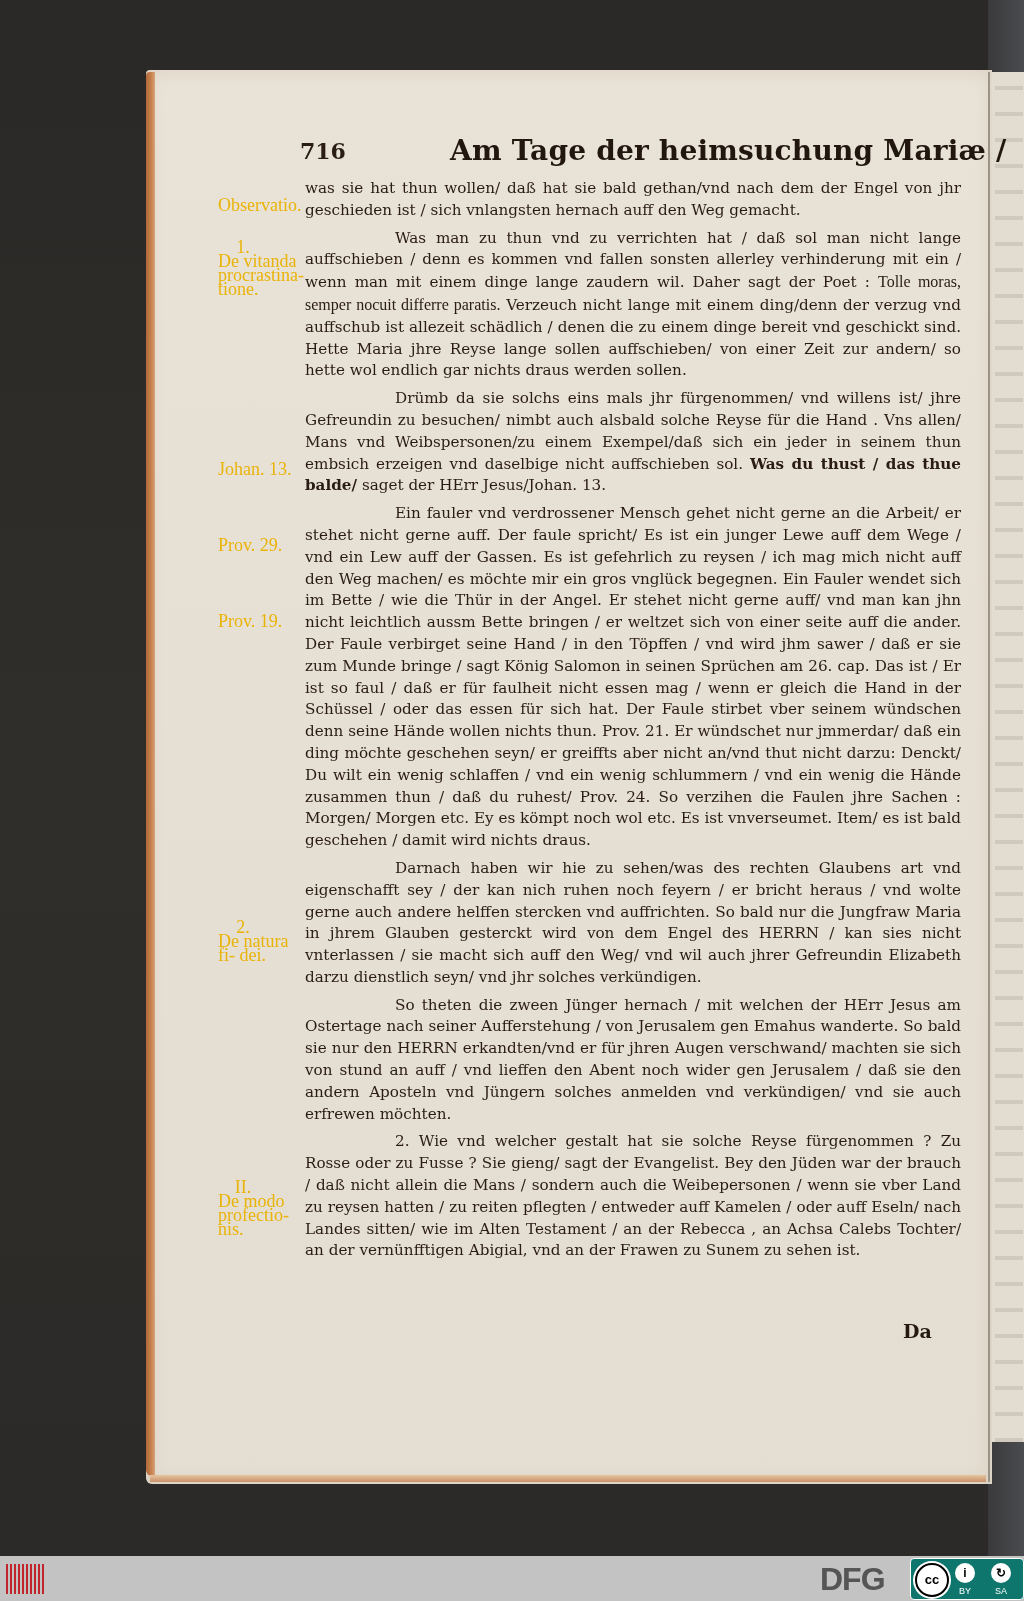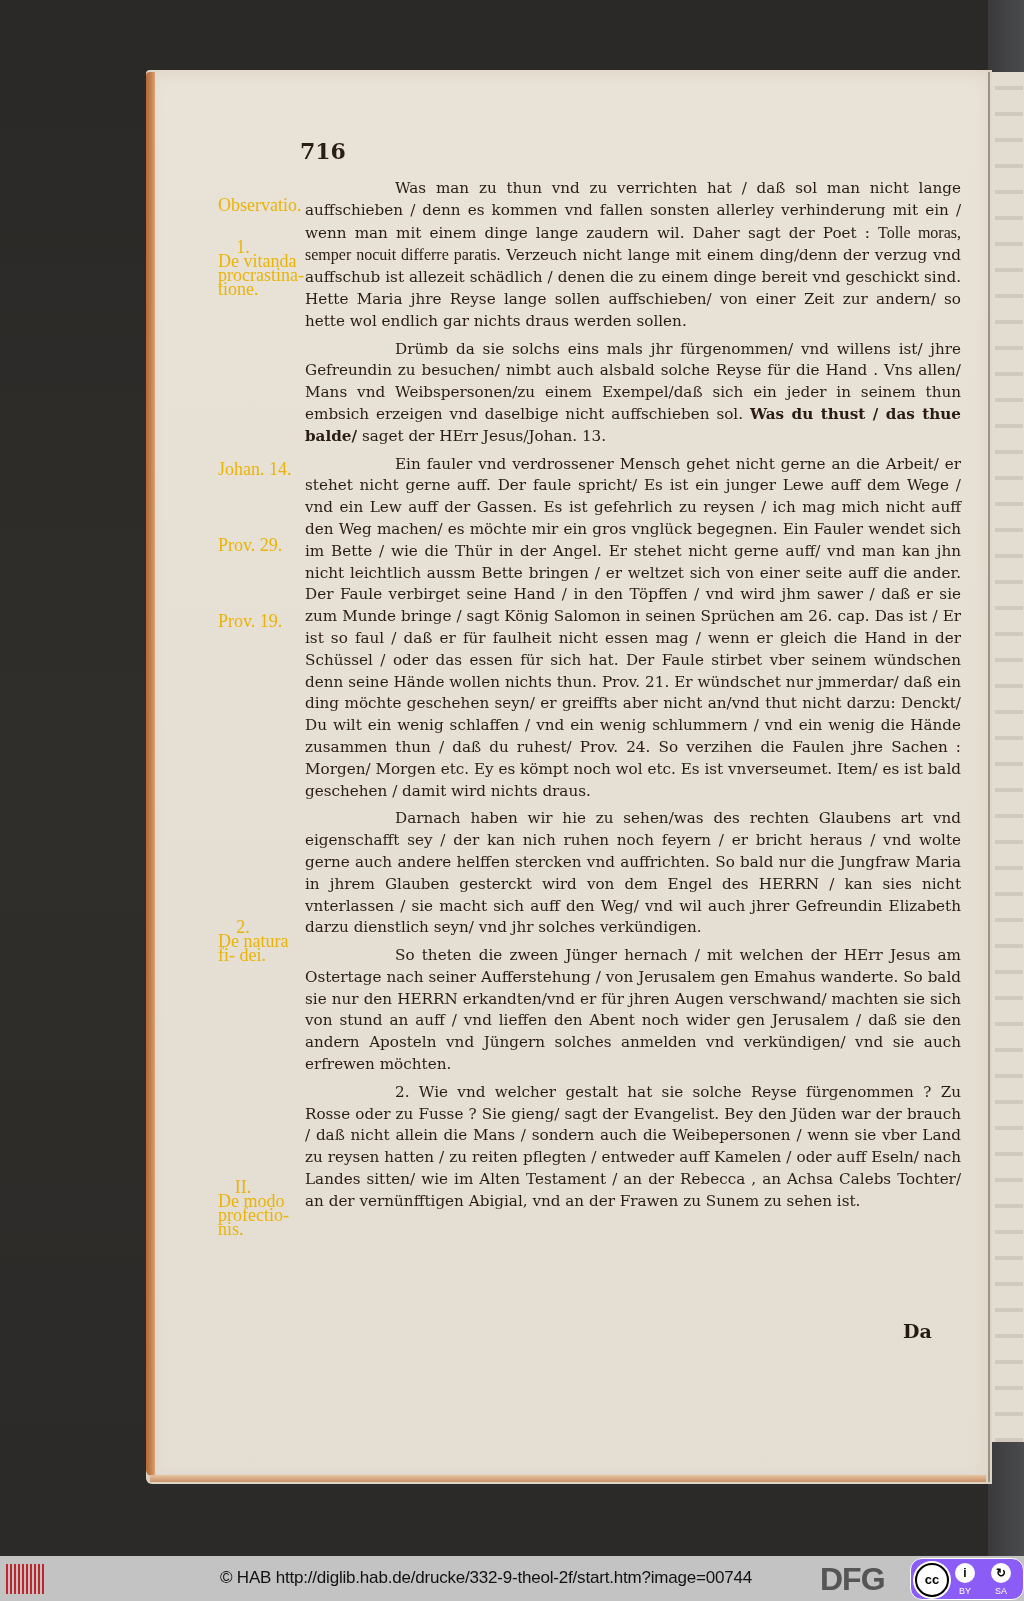--- a/index.html
+++ b/index.html
@@ -96,21 +96,21 @@
       font-family: "Liberation Sans", sans-serif; font-size: 17px; color: #111;
       white-space: nowrap; letter-spacing: -0.2px;
     }
     .dfg-logo {
       position: absolute; left: 820px; top: 5px;
       font-family: "Liberation Sans", sans-serif; font-weight: bold; font-size: 32px;
       color: #555; letter-spacing: -1px;
     }
     .cc-badge {
       position: absolute; left: 910px; top: 2px; width: 112px; height: 40px;
-      background: #8b5cf6; border-radius: 12px; border: 1px solid #fff;
+      background: #0f766e; border-radius: 4px; border: 1px solid #fff;
     }
     .cc-badge .cc-circle {
       position: absolute; left: 4px; top: 4px; width: 30px; height: 30px; border-radius: 50%;
       background: #fff; color: #000; font-family: "Liberation Sans", sans-serif;
       font-weight: bold; font-size: 13px; text-align: center; line-height: 30px;
       border: 2px solid #000; box-shadow: 0 0 0 2px #fff;
     }
     .cc-badge .cc-by {
       position: absolute; left: 44px; top: 4px; width: 20px; height: 20px; border-radius: 50%;
       background: #fff; color: #000; font-family: "Liberation Sans", sans-serif; font-size: 12px;
@@ -135,69 +135,70 @@
   <div class="ghost-text"></div>
 </div>
 
 <div class="page"></div>
 <div class="page-edge"></div>
 <div class="page-bottom-edge"></div>
 <div class="gutter-line"></div>
 
 <div class="running-head">
   <span class="page-number">716</span>
+  <span class="title">Am Tage der heimsuchung Mariæ /</span>
 </div>
 
 <div class="margin-note" style="top:198px;">
   <span>Observatio.</span>
 </div>
 <div class="margin-note" style="top:240px;">
   <span class="num">1.</span>
   <span>De vitanda procrastina- tione.</span>
 </div>
 <div class="margin-note" style="top:462px;">
-  <span>Johan. 14.</span>
+  <span>Johan. 13.</span>
 </div>
 <div class="margin-note" style="top:538px;">
   <span>Prov. 29.</span>
 </div>
 <div class="margin-note" style="top:614px;">
   <span>Prov. 19.</span>
 </div>
 <div class="margin-note" style="top:920px;">
   <span class="num">2.</span>
   <span>De natura fi- dei.</span>
 </div>
 <div class="margin-note" style="top:1180px;">
   <span class="num">II.</span>
   <span>De modo profectio- nis.</span>
 </div>
 
 <div class="body-text">
+  <p>was sie hat thun wollen/ daß hat sie bald gethan/vnd nach dem der Engel von jhr geschieden ist / sich vnlangsten hernach auff den Weg gemacht.</p>
   <p class="indent">
     <span>Was man zu thun vnd zu verrichten hat / daß sol man nicht lange auffschieben / denn es kommen vnd fallen sonsten allerley verhinderung mit ein / wenn man mit einem dinge lange zaudern wil. Daher sagt der Poet :</span>
     <span class="latin">Tolle moras, semper nocuit differre paratis.</span>
     <span>Verzeuch nicht lange mit einem ding/denn der verzug vnd auffschub ist allezeit schädlich / denen die zu einem dinge bereit vnd geschickt sind. Hette Maria jhre Reyse lange sollen auffschieben/ von einer Zeit zur andern/ so hette wol endlich gar nichts draus werden sollen.</span>
   </p>
   <p class="indent">
     <span>Drümb da sie solchs eins mals jhr fürgenommen/ vnd willens ist/ jhre Gefreundin zu besuchen/ nimbt auch alsbald solche Reyse für die Hand . Vns allen/ Mans vnd Weibspersonen/zu einem Exempel/daß sich ein jeder in seinem thun embsich erzeigen vnd daselbige nicht auffschieben sol.</span>
     <span class="bold">Was du thust / das thue balde/</span>
     <span>saget der HErr Jesus/Johan. 13.</span>
   </p>
   <p class="indent">Ein fauler vnd verdrossener Mensch gehet nicht gerne an die Arbeit/ er stehet nicht gerne auff. Der faule spricht/ Es ist ein junger Lewe auff dem Wege / vnd ein Lew auff der Gassen. Es ist gefehrlich zu reysen / ich mag mich nicht auff den Weg machen/ es möchte mir ein gros vnglück begegnen. Ein Fauler wendet sich im Bette / wie die Thür in der Angel. Er stehet nicht gerne auff/ vnd man kan jhn nicht leichtlich aussm Bette bringen / er weltzet sich von einer seite auff die ander. Der Faule verbirget seine Hand / in den Töpffen / vnd wird jhm sawer / daß er sie zum Munde bringe / sagt König Salomon in seinen Sprüchen am 26. cap. Das ist / Er ist so faul / daß er für faulheit nicht essen mag / wenn er gleich die Hand in der Schüssel / oder das essen für sich hat. Der Faule stirbet vber seinem wündschen denn seine Hände wollen nichts thun. Prov. 21. Er wündschet nur jmmerdar/ daß ein ding möchte geschehen seyn/ er greiffts aber nicht an/vnd thut nicht darzu: Denckt/ Du wilt ein wenig schlaffen / vnd ein wenig schlummern / vnd ein wenig die Hände zusammen thun / daß du ruhest/ Prov. 24. So verzihen die Faulen jhre Sachen : Morgen/ Morgen etc. Ey es kömpt noch wol etc. Es ist vnverseumet. Item/ es ist bald geschehen / damit wird nichts draus.</p>
   <p class="indent">Darnach haben wir hie zu sehen/was des rechten Glaubens art vnd eigenschafft sey / der kan nich ruhen noch feyern / er bricht heraus / vnd wolte gerne auch andere helffen stercken vnd auffrichten. So bald nur die Jungfraw Maria in jhrem Glauben gesterckt wird von dem Engel des HERRN / kan sies nicht vnterlassen / sie macht sich auff den Weg/ vnd wil auch jhrer Gefreundin Elizabeth darzu dienstlich seyn/ vnd jhr solches verkündigen.</p>
   <p class="indent">So theten die zween Jünger hernach / mit welchen der HErr Jesus am Ostertage nach seiner Aufferstehung / von Jerusalem gen Emahus wanderte. So bald sie nur den HERRN erkandten/vnd er für jhren Augen verschwand/ machten sie sich von stund an auff / vnd lieffen den Abent noch wider gen Jerusalem / daß sie den andern Aposteln vnd Jüngern solches anmelden vnd verkündigen/ vnd sie auch erfrewen möchten.</p>
   <p class="indent">2. Wie vnd welcher gestalt hat sie solche Reyse fürgenommen ? Zu Rosse oder zu Fusse ? Sie gieng/ sagt der Evangelist. Bey den Jüden war der brauch / daß nicht allein die Mans / sondern auch die Weibepersonen / wenn sie vber Land zu reysen hatten / zu reiten pflegten / entweder auff Kamelen / oder auff Eseln/ nach Landes sitten/ wie im Alten Testament / an der Rebecca , an Achsa Calebs Tochter/ an der vernünfftigen Abigial, vnd an der Frawen zu Sunem zu sehen ist.</p>
 </div>
 
 <div class="catchword">Da</div>
 
 <div class="footer">
   <div class="footer-logo"></div>
-  <span class="footer-text">© HAB http://diglib.hab.de/drucke/332-9-theol-2f/start.htm?image=00744</span>
   <span class="dfg-logo">DFG</span>
   <div class="cc-badge">
     <span class="cc-circle">cc</span>
     <span class="cc-by">i</span>
     <span class="cc-sa">↻</span>
     <span class="lbl" style="left:48px;">BY</span>
     <span class="lbl" style="left:84px;">SA</span>
   </div>
 </div>
 

